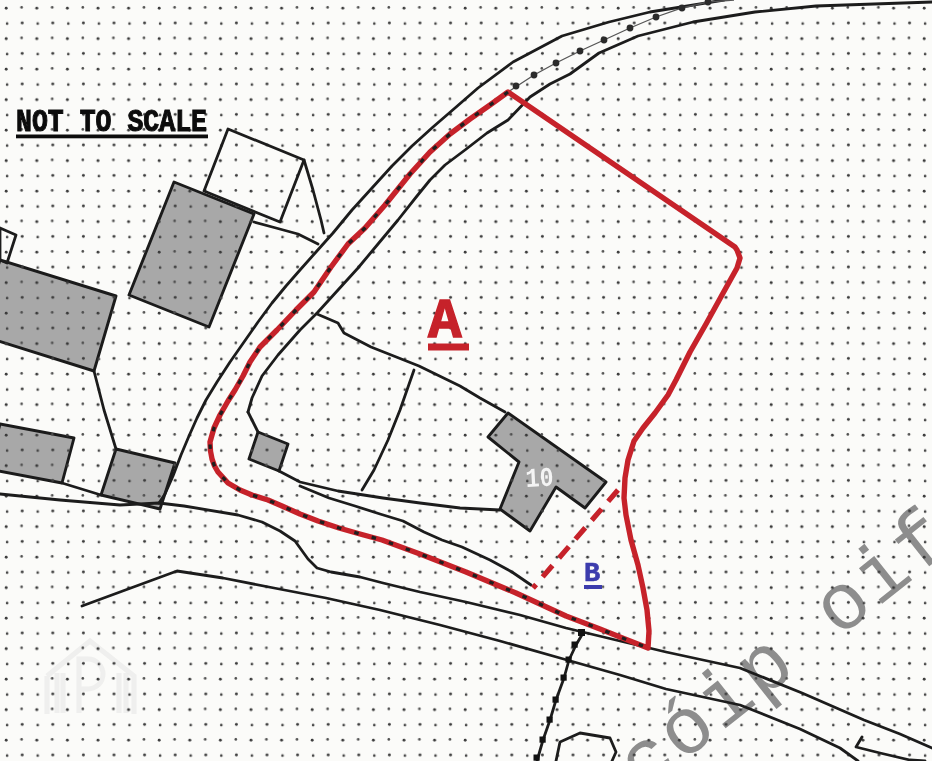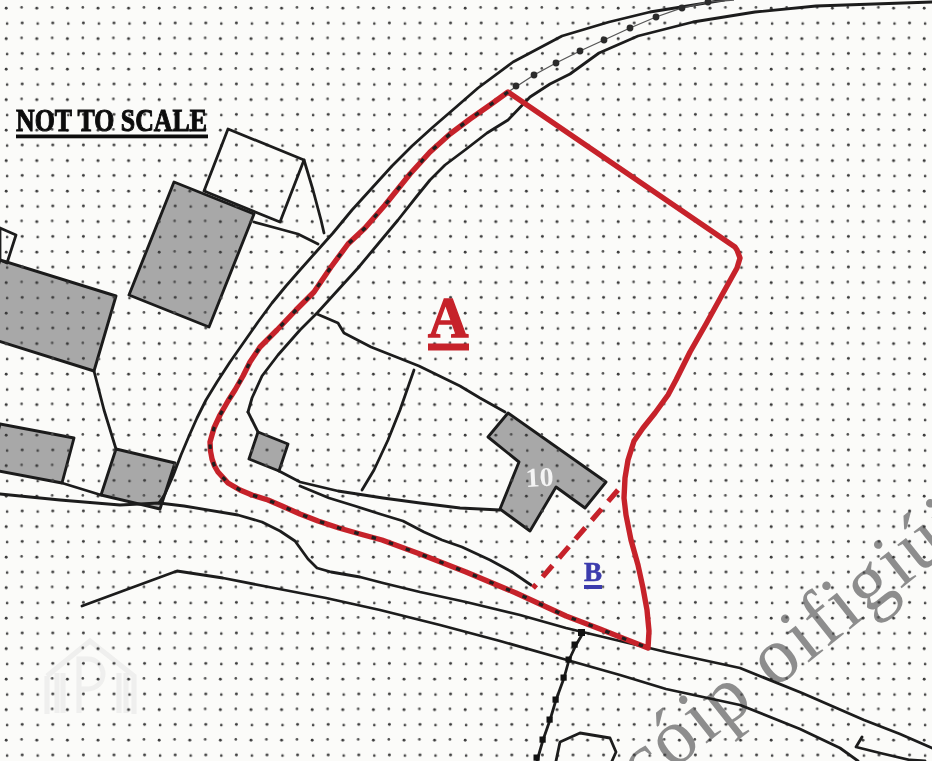--- a/index.html
+++ b/index.html
@@ -1,17 +1,17 @@
 <!DOCTYPE html>
 <html><head>
 <meta charset="utf-8">
 <style>
   html,body{margin:0;padding:0;background:#fff;}
   #map{width:932px;height:761px;position:relative;overflow:hidden;
-       font-family:Liberation Serif, serif;}
+       font-family:Liberation Mono, monospace;}
 </style>
 </head>
 <body>
 
 <div id="map">
 <svg width="932" height="761" viewBox="0 0 932 761">
 <defs>
   <pattern id="dots" width="30.6" height="30.5" patternUnits="userSpaceOnUse" x="3" y="4">
     <circle cx="3.2" cy="4.1" r="1.45" fill="#383838"></circle>
     <circle cx="18.6" cy="3.4" r="1.35" fill="#4e4e4e"></circle>

